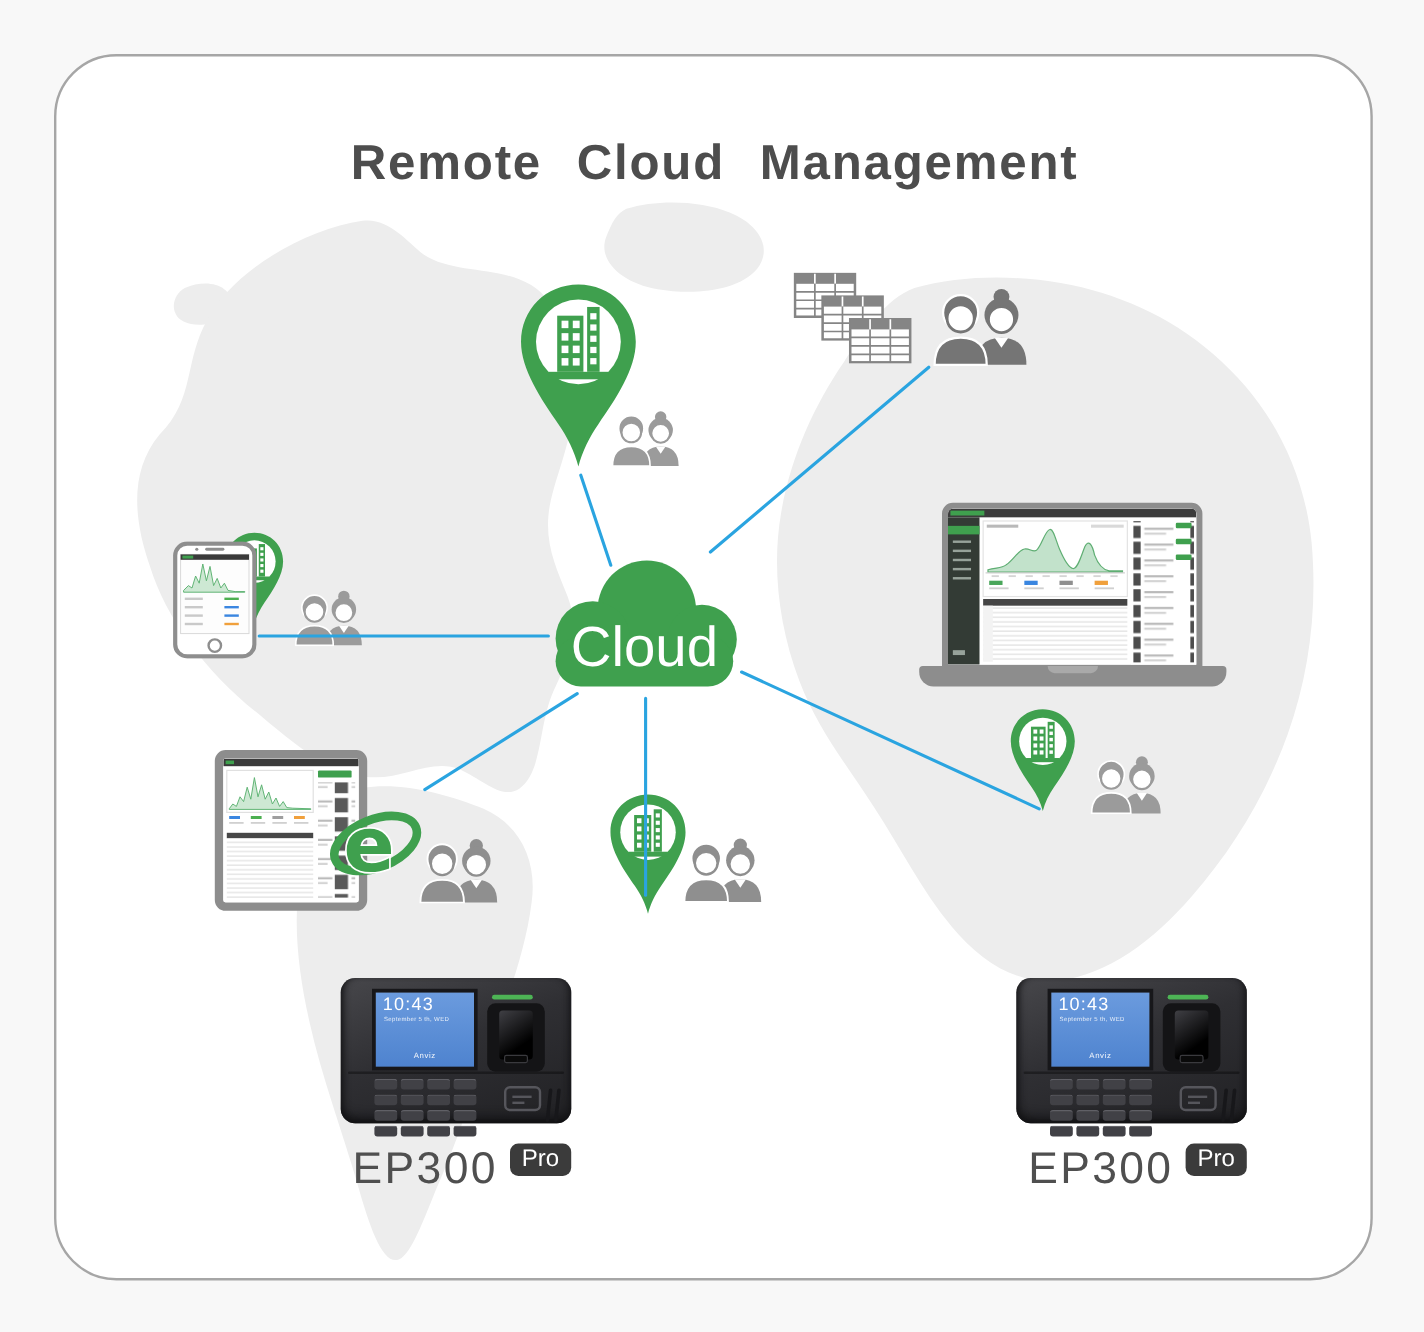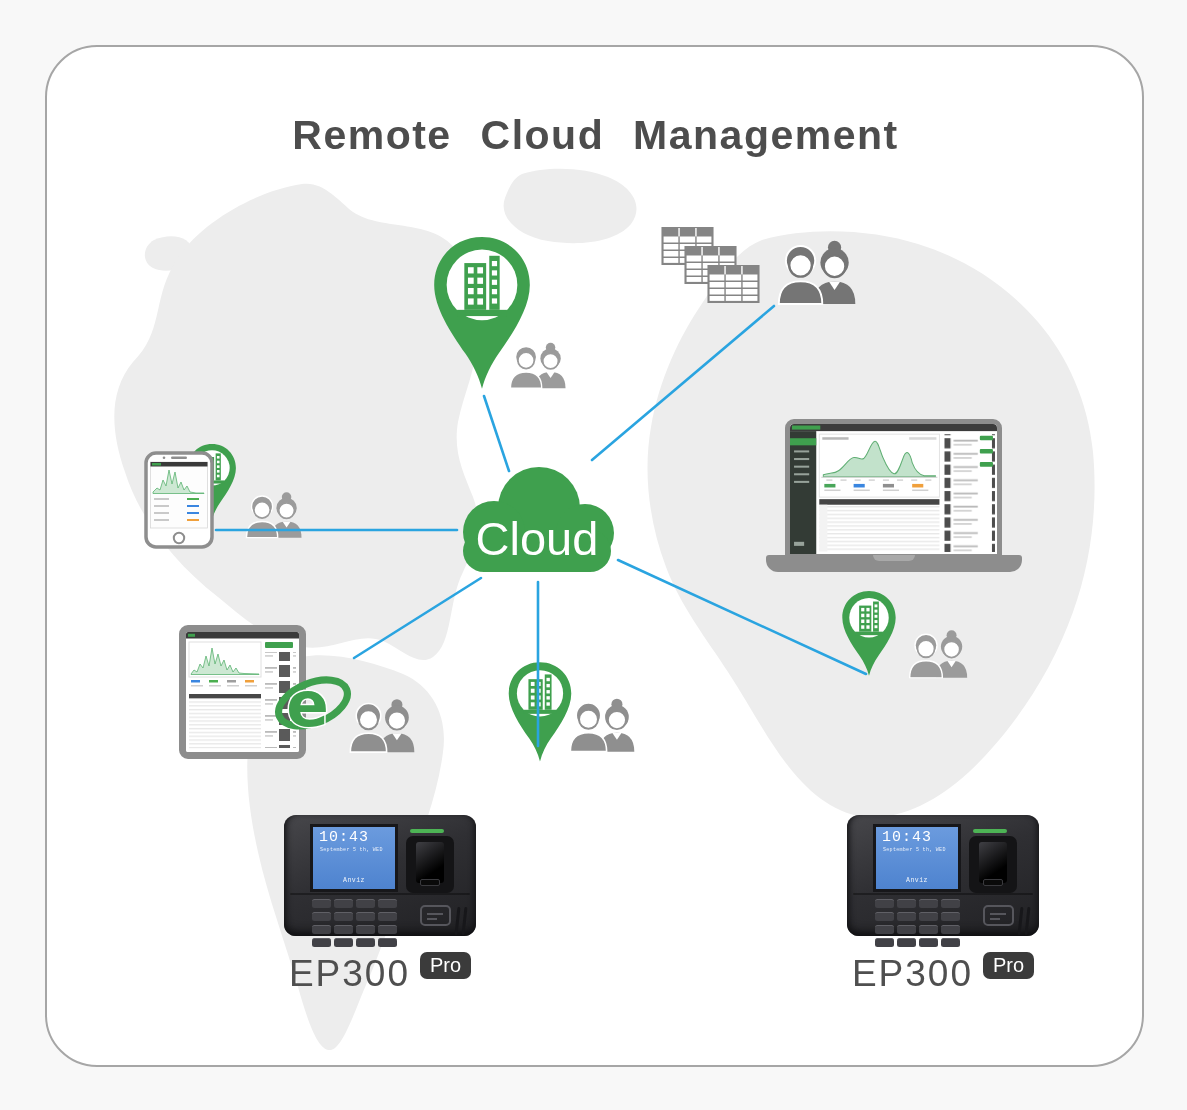--- a/index.html
+++ b/index.html
@@ -39,21 +39,21 @@
                border-radius:3px 3px 12px 12px;}
   .laptop-notch{position:absolute;left:107px;top:0;width:42px;height:6px;background:#a9a9a9;
                 border-radius:0 0 6px 6px;}
 
   .tablet{left:177px;top:623px;width:127px;height:134px;border:7px solid #8d8d8d;border-radius:9px;
           background:#fff;box-sizing:border-box;overflow:hidden;}
 
   
   .device{width:192px;height:121px;background:linear-gradient(160deg,#47474b 0%,#2f2f33 45%,#212124 100%);
           border-radius:12px;box-shadow:inset 6px 0 6px -4px #141416,inset -5px 0 6px -4px #141416,
-          inset 0 -9px 10px -5px #0f0f11;font-family:Liberation Mono, monospace;}
+          inset 0 -9px 10px -5px #0f0f11;}
   .device-left{left:282px;top:813px;}
   .device-right{left:845px;top:813px;}
   .dev-seam{left:6px;top:78px;width:180px;height:2px;background:rgba(0,0,0,.35);border-radius:1px;}
   .dev-screen{left:26px;top:9px;width:88px;height:68px;background:linear-gradient(#6b9bde,#4e83cf);
               border:3px solid #17171a;box-sizing:border-box;color:#fff;overflow:hidden;}
   .scr-time{position:absolute;left:6px;top:2px;font-size:15px;font-weight:400;letter-spacing:1px;}
   .scr-date{position:absolute;left:7px;top:20px;font-size:5px;opacity:.85;letter-spacing:.3px;}
   .scr-brand{position:absolute;left:0;bottom:5px;width:100%;text-align:center;font-size:6.5px;opacity:.92;
              letter-spacing:.5px;}
   .dev-led{left:126px;top:14px;width:34px;height:4px;background:#4db455;border-radius:2px;}
@@ -65,21 +65,21 @@
   .dev-keys{left:28px;top:84px;width:85px;display:grid;grid-template-columns:repeat(4,19px);
             grid-auto-rows:9px;gap:4px 3px;position:absolute;}
   .key{background:#414146;border-radius:2.5px;border-top:1px solid #606066;box-sizing:border-box;}
   .dev-card{left:136px;top:90px;width:31px;height:21px;border:2px solid #56565c;border-radius:5px;
             box-sizing:border-box;}
   .card-line{position:absolute;left:5px;top:6px;width:16px;height:2px;background:#56565c;}
   .card-line2{position:absolute;left:5px;top:11px;width:10px;height:2px;background:#56565c;}
   .dev-sp1{left:172px;top:92px;width:3px;height:28px;background:#17171a;border-radius:2px;transform:rotate(6deg);}
   .dev-sp2{left:179px;top:92px;width:3px;height:28px;background:#17171a;border-radius:2px;transform:rotate(6deg);}
 
-  .dev-label{top:951px;width:192px;text-align:center;white-space:nowrap;}
+  .dev-label{top:951px;width:192px;text-align:right;white-space:nowrap;}
   .dev-label .model{font-size:37px;color:#4f4f4f;font-weight:500;letter-spacing:2px;}
   .dev-label .badge{display:inline-block;background:#3b3b3b;color:#fff;font-size:20px;font-weight:500;
                     padding:2px 10px;border-radius:7px;transform:translateY(-14px);margin-left:10px;}
   .label-left{left:282px;} .label-right{left:845px;}
 </style>
 </head>
 <body>
 
 <svg aria-hidden="true" style="position:absolute;width:0;height:0;overflow:hidden">
   <defs>

